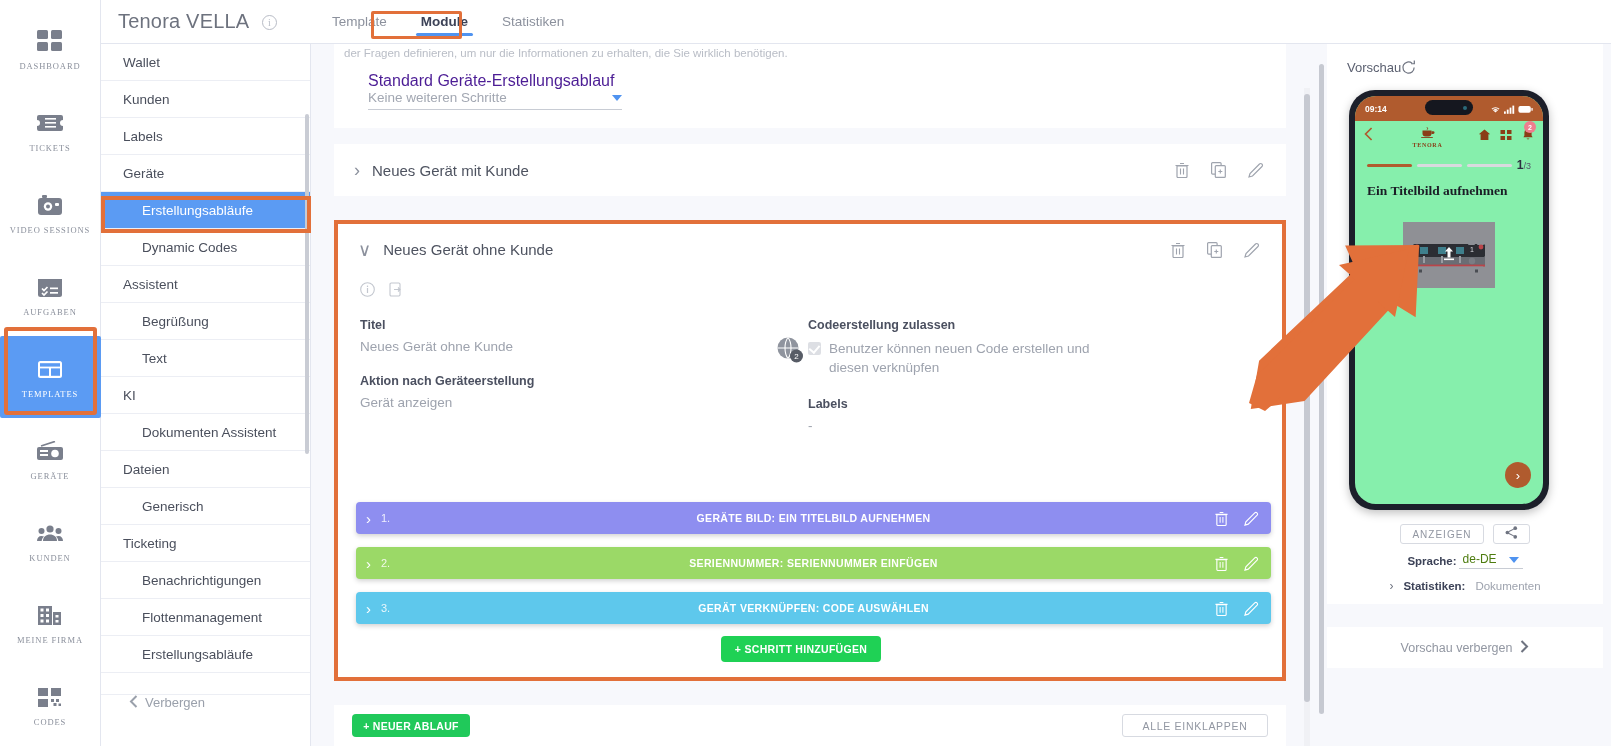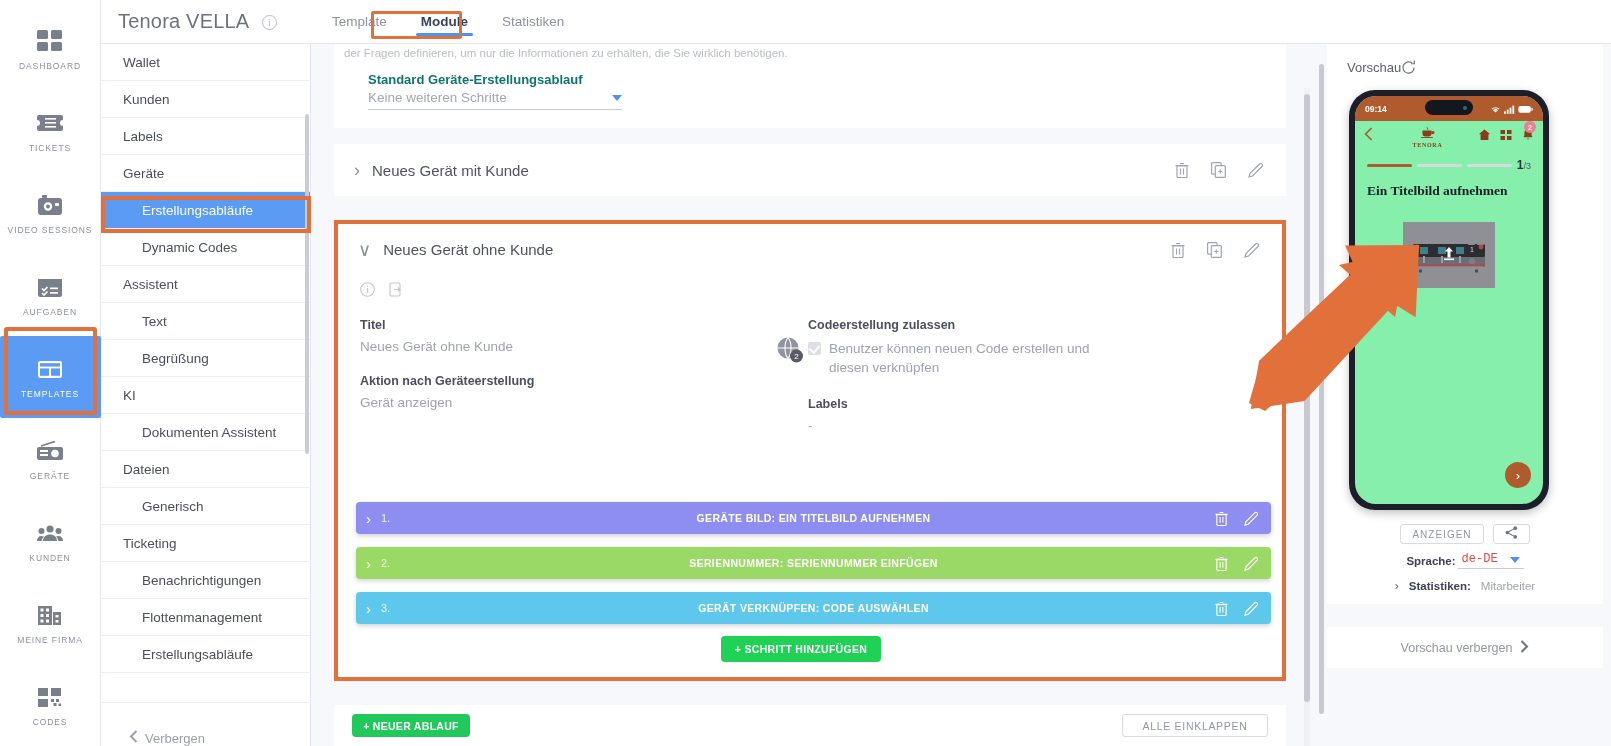--- a/index.html
+++ b/index.html
@@ -22,20 +22,21 @@
   }
   .rail-item {
     width:101px; height:83px;
     display:flex; flex-direction:column; align-items:center; justify-content:center;
     gap:6px; cursor:pointer;
   }
   .rail-item .ricon { color:#7a7f8c; display:flex; align-items:center; justify-content:center; height:28px; }
   .rail-item .rlabel {
     font-size:8.5px; letter-spacing:.9px; color:#8b909c; text-transform:uppercase;
     white-space:nowrap;
+    font-family:Liberation Serif, serif;
   }
   .rail-item.active { background:#5b9bf3; border-radius:2px; }
   .rail-item.active .ricon { color:#ffffff; }
   .rail-item.active .rlabel { color:#ffffff; }
   .rail-hl {
     position:absolute; border:4px solid #e2703a; border-radius:3px;
     pointer-events:none;
   }
 
   
@@ -50,23 +51,23 @@
     font-size:13.5px; color:#4a4f5c; cursor:pointer;
   }
   .nav-item.lvl0 { padding-left:22px; }
   .nav-item.lvl1 { padding-left:41px; }
   .nav-item.sel { background:#5b9bf3; color:#ffffff; }
   #navsel-hl {
     position:absolute; left:101px; top:196px; width:210px; height:37px;
     border:4px solid #e2703a; pointer-events:none;
   }
   #nav-footer {
-    position:absolute; left:0; bottom:0; width:209px; height:44px;
+    position:absolute; left:0; bottom:8px; width:209px; height:44px;
     background:#fff; border-top:1px solid #eceef4;
-    display:flex; align-items:flex-end; gap:7px; padding-left:28px;
+    display:flex; align-items:flex-start; gap:7px; padding-left:28px;
     font-size:13px; color:#9aa0ab; cursor:pointer;
   }
   #nav-scroll {
     position:absolute; right:1px; top:70px; width:4px; height:340px;
     background:#c9ccd4; border-radius:3px;
   }
 
   
   #header {
     position:absolute; left:101px; top:0; width:1510px; height:44px;
@@ -118,21 +119,21 @@
   #panel-top {
     position:absolute; left:23px; top:0; width:952px; height:84px;
     background:#ffffff;
   }
   #intro-text {
     position:absolute; left:10px; top:3px; width:920px;
     font-size:11.5px; color:#b9bdc6;
   }
   #field-label {
     position:absolute; left:34px; top:28px;
-    font-size:13px; font-weight:700; color:#0f766e;
+    font-size:16px; font-weight:400; color:#4c1d95;
   }
   #sel-wrap {
     position:absolute; left:34px; top:46px; width:254px;
     border-bottom:1px solid #c8ccd4; padding-bottom:4px;
     display:flex; align-items:center; justify-content:space-between;
     cursor:pointer;
   }
   #sel-value { font-size:13.5px; color:#a2a7b2; }
   .caret-blue {
     width:0; height:0; border-left:5px solid transparent;
@@ -311,22 +312,22 @@
     width:37px; height:20px; background:#fff; border:1px solid #d7dae1;
     border-radius:3px; color:#6f7481; display:flex; align-items:center;
     justify-content:center; cursor:pointer;
   }
   #row-sprache {
     position:absolute; left:0; right:0; top:508px;
     display:flex; align-items:center; justify-content:center; gap:2px;
   }
   .rlbl { font-size:11.5px; font-weight:700; color:#3c4257; }
   #sprache-val {
-    font-size:12px; color:#ef4444; border-bottom:1px solid #c8ccd4;
-    padding:0 26px 2px 4px; position:relative; cursor:pointer;font-family:Liberation Mono, monospace;
+    font-size:12px; color:#4d7c0f; border-bottom:1px solid #c8ccd4;
+    padding:0 26px 2px 4px; position:relative; cursor:pointer;
   }
   #sprache-val .caret-blue { position:absolute; right:4px; top:5px; }
   #row-role {
     position:absolute; left:0; right:0; top:535px;
     display:flex; align-items:center; justify-content:center; gap:10px;
   }
   #role-chev { color:#6f7481; font-size:12px; cursor:pointer; }
   #role-val { font-size:11.5px; color:#9ea3ae; }
   #prev-hide {
     position:absolute; left:10px; top:583px; width:276px; height:41px;
@@ -493,24 +494,24 @@
       <div class="nav-item lvl1 sel">
         <span>Erstellungsabläufe</span>
       </div>
       <div class="nav-item lvl1">
         <span>Dynamic Codes</span>
       </div>
       <div class="nav-item lvl0">
         <span>Assistent</span>
       </div>
       <div class="nav-item lvl1">
+        <span>Begrüßung</span>
+      </div>
+      <div class="nav-item lvl1">
         <span>Text</span>
-      </div>
-      <div class="nav-item lvl1">
-        <span>Begrüßung</span>
       </div>
       <div class="nav-item lvl0">
         <span>KI</span>
       </div>
       <div class="nav-item lvl1">
         <span>Dokumenten Assistent</span>
       </div>
       <div class="nav-item lvl0">
         <span>Dateien</span>
       </div>
@@ -884,21 +885,21 @@
       <span class="rlbl">Sprache:</span>
       <span id="sprache-val">
         <span>de-DE</span>
         <span class="caret-blue"></span>
       </span>
     </div>
 
     <div id="row-role">
       <span id="role-chev">›</span>
       <span class="rlbl">Statistiken:</span>
-      <span id="role-val">Mitarbeiter</span>
+      <span id="role-val">Dokumenten</span>
     </div>
   </div>
 
   <div id="prev-hide">
     <span>Vorschau verbergen</span>
     <span>
       <svg width="9" height="13" viewBox="0 0 9 13">
           <path d="M1.5 1L7 6.5 1.5 12" stroke="#6f7481" stroke-width="2" fill="none"></path>
         </svg>
     </span>

